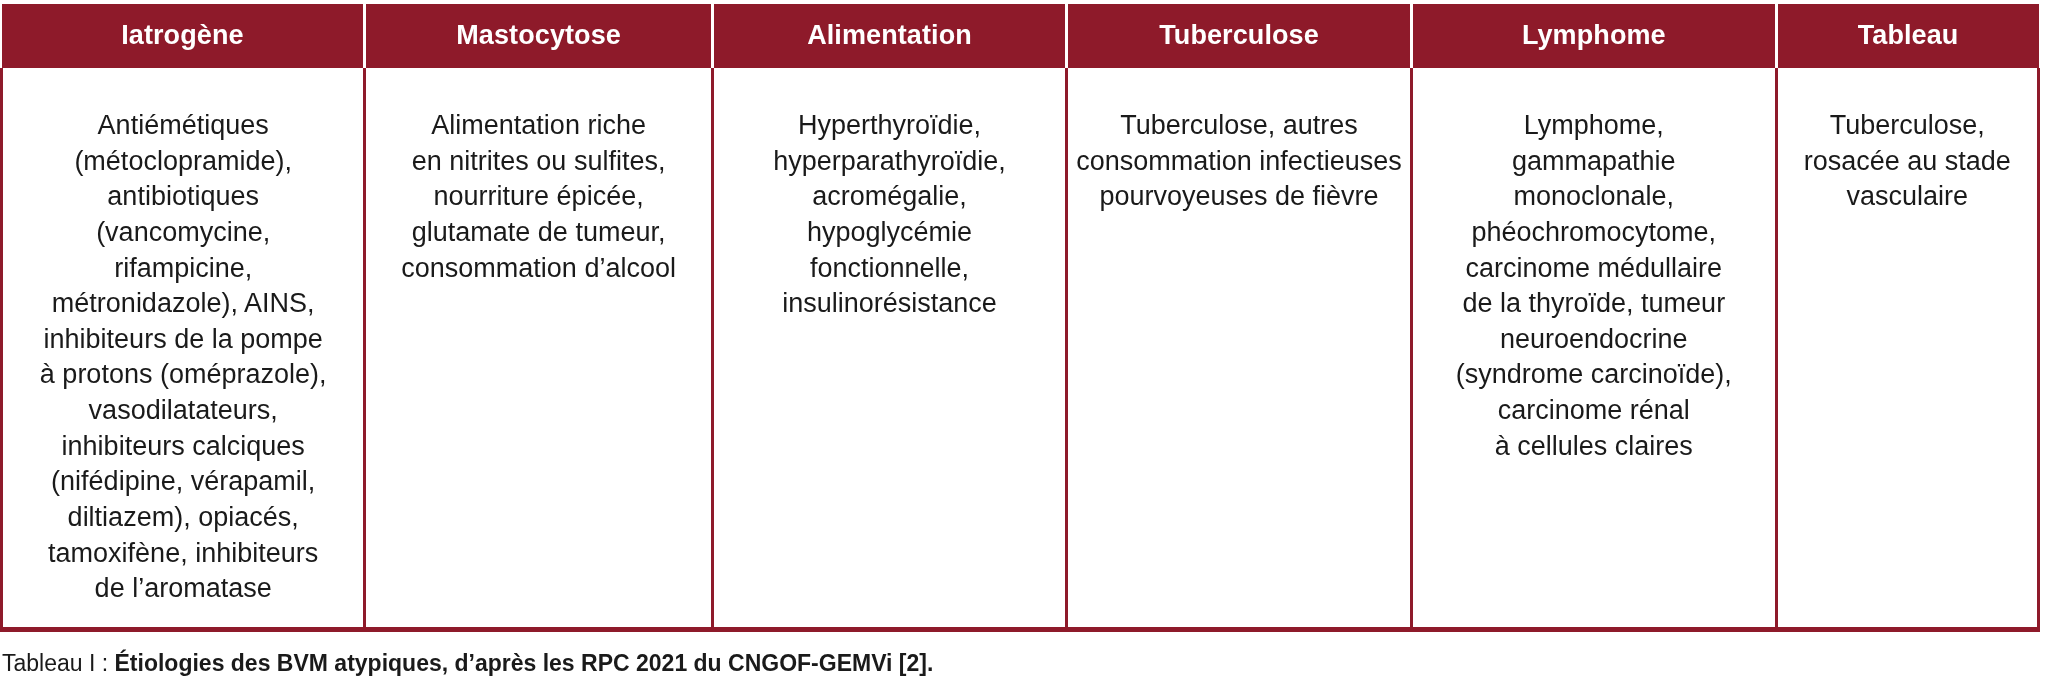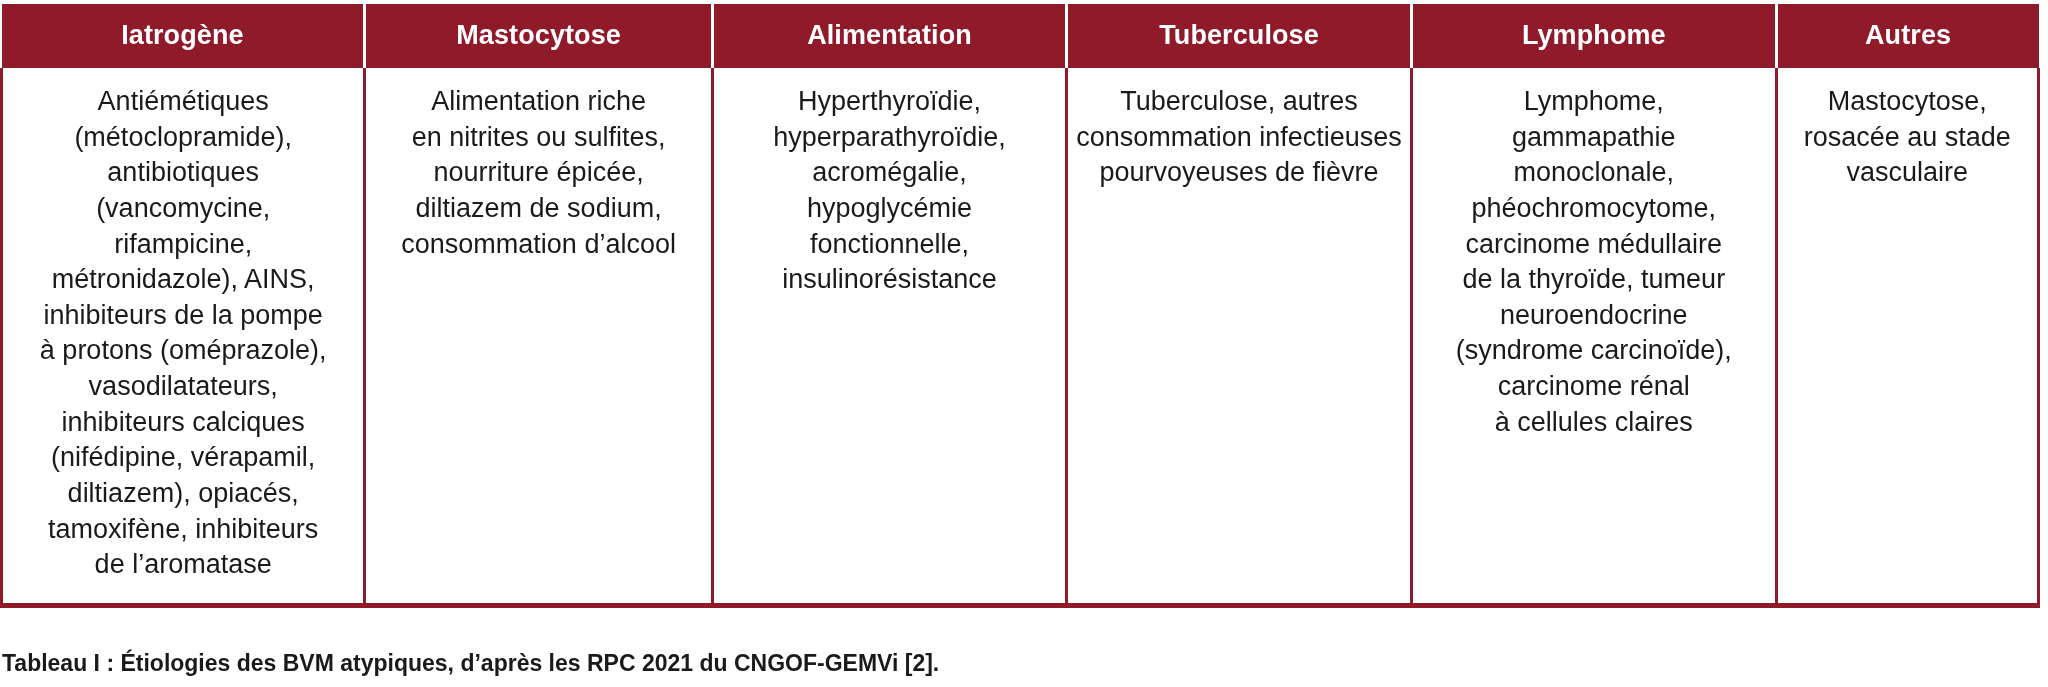--- a/index.html
+++ b/index.html
@@ -69,41 +69,42 @@
   table.etio tbody td.first-cell {
     border-left: 3px solid var(--hdr, #8E1A2A);
   }
   table.etio tbody td:last-child {
     border-right: 3px solid var(--hdr, #8E1A2A);
   }
 
   .cell-text {
     display: block;
     white-space: pre-line;
+    margin-top: 24px;
   }
 
   
   col.c1 { width: 277px; }
   col.c2 { width: 265px; }
   col.c3 { width: 270px; }
   col.c4 { width: 263px; }
   col.c5 { width: 278px; }
   col.c6 { width: 200px; }
 
   
   .caption {
     position: absolute;
     left: 2px;
     top: 650px;
     font-size: 23px;
     color: #1a1a1a;
     white-space: nowrap;
   }
   .caption .cap-label {
-    font-weight: bold;
+    font-weight: normal;
     text-align: center;
   }
   .caption .cap-text {
     font-weight: bold;
   }
 </style>
 </head>
 <body style="background: rgb(255, 255, 255);">
 
 <div class="page">
@@ -118,21 +119,21 @@
           <col class="c5">
           <col class="c6">
       </colgroup>
       <thead>
         <tr>
           <th>Iatrogène</th>
           <th>Mastocytose</th>
           <th>Alimentation</th>
           <th>Tuberculose</th>
           <th>Lymphome</th>
-          <th>Autres</th>
+          <th>Tableau</th>
         </tr>
       </thead>
       <tbody>
         <tr>
           <td class="first-cell">
             <span class="cell-text">Antiémétiques
 (métoclopramide),
 antibiotiques
 (vancomycine,
 rifampicine,
@@ -143,21 +144,21 @@
 inhibiteurs calciques
 (nifédipine, vérapamil,
 diltiazem), opiacés,
 tamoxifène, inhibiteurs
 de l’aromatase</span>
           </td>
           <td>
             <span class="cell-text">Alimentation riche
 en nitrites ou sulfites,
 nourriture épicée,
-diltiazem de sodium,
+glutamate de tumeur,
 consommation d’alcool</span>
           </td>
           <td>
             <span class="cell-text">Hyperthyroïdie,
 hyperparathyroïdie,
 acromégalie,
 hypoglycémie
 fonctionnelle,
 insulinorésistance</span>
           </td>
@@ -172,21 +173,21 @@
 monoclonale,
 phéochromocytome,
 carcinome médullaire
 de la thyroïde, tumeur
 neuroendocrine
 (syndrome carcinoïde),
 carcinome rénal
 à cellules claires</span>
           </td>
           <td>
-            <span class="cell-text">Mastocytose,
+            <span class="cell-text">Tuberculose,
 rosacée au stade
 vasculaire</span>
           </td>
         </tr>
       </tbody>
     </table>
   </div>
 
   <div class="caption">
     <span class="cap-label">Tableau I :</span><span class="cap-text"> Étiologies des BVM atypiques, d’après les RPC 2021 du CNGOF-GEMVi [2].</span>

